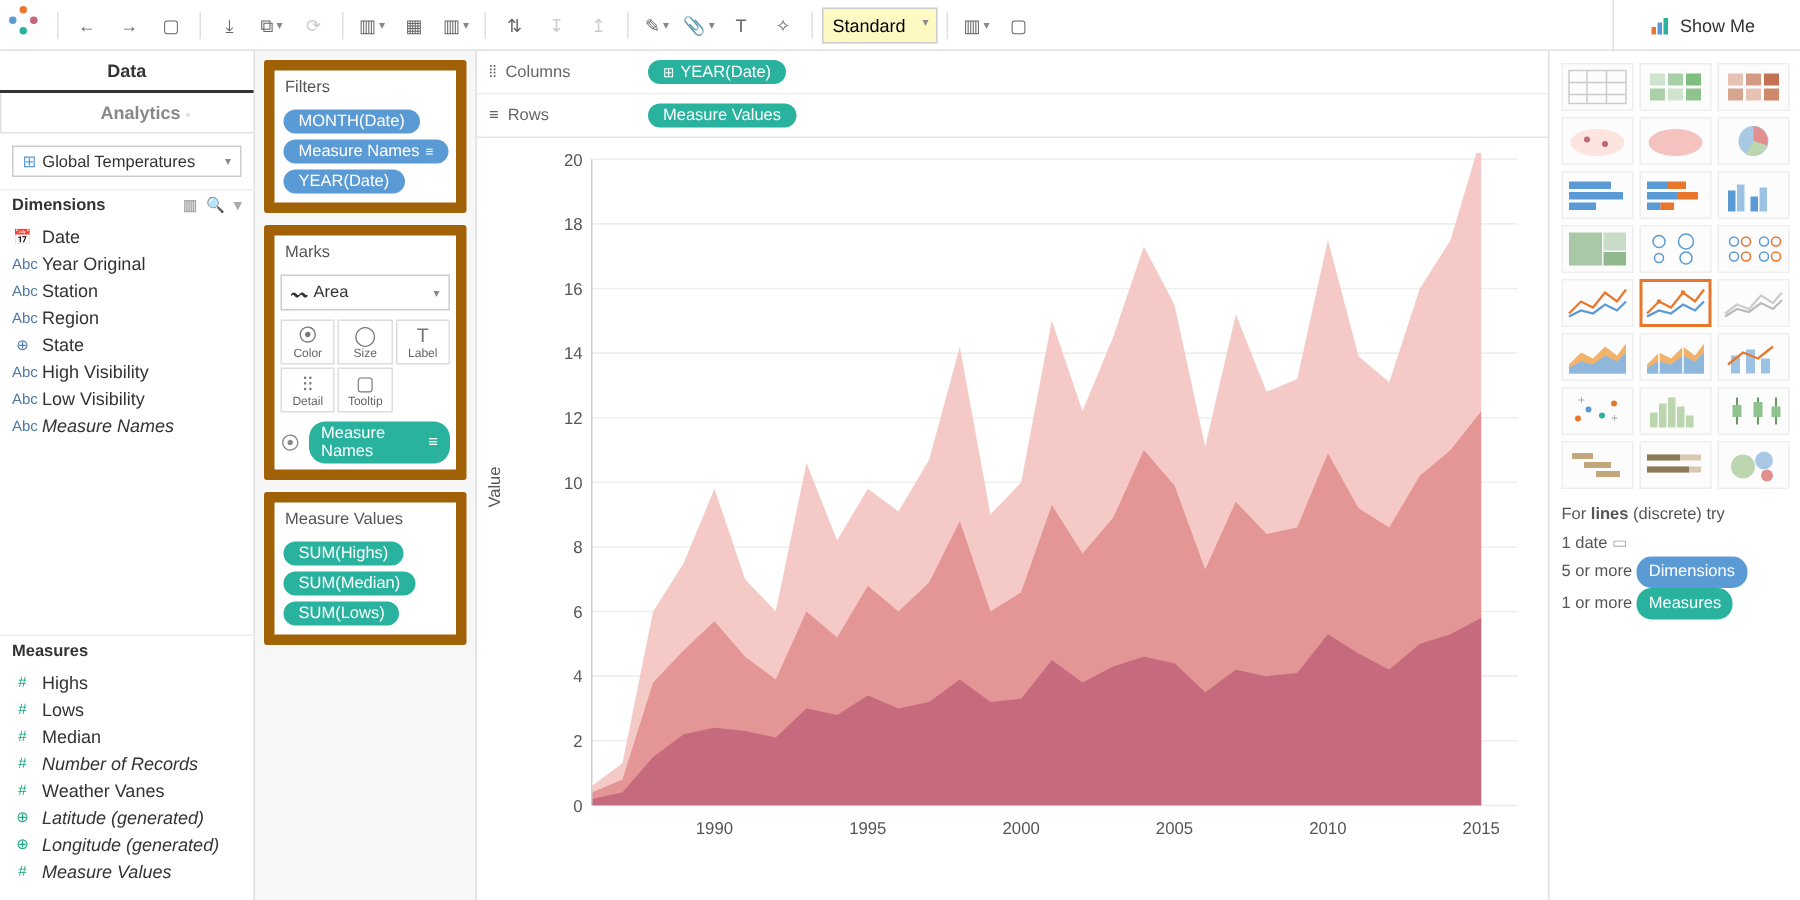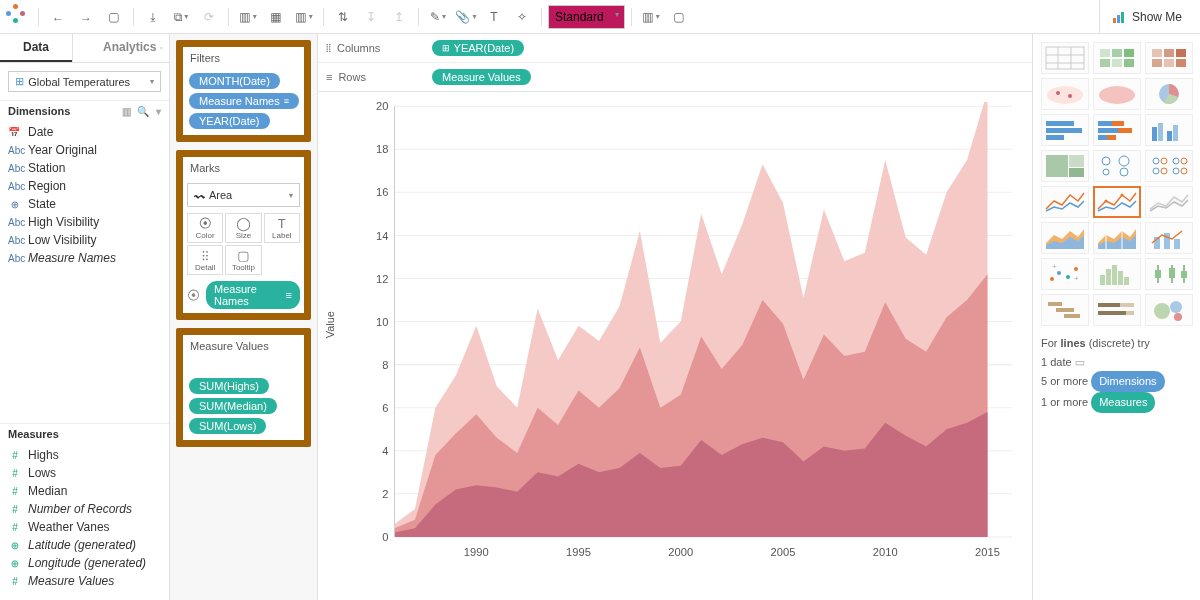--- a/index.html
+++ b/index.html
@@ -3,34 +3,34 @@
 <meta charset="utf-8">
 <style>
 * { box-sizing: border-box; margin: 0; padding: 0; font-family: -apple-system, BlinkMacSystemFont, "Segoe UI", Arial, sans-serif; }
 body { width: 1200px; height: 600px; overflow: hidden; background: #fff; font-size: 12px; color: #333; }
 
 
 .toolbar { height: 34px; border-bottom: 1px solid #e0e0e0; display: flex; align-items: center; padding: 0 6px; gap: 2px; }
 .toolbar .ico { width: 26px; height: 26px; display: flex; align-items: center; justify-content: center; border-radius: 2px; color: #666; }
 .toolbar .sep { width: 1px; height: 18px; background: #e0e0e0; margin: 0 4px; }
 .toolbar .drop::after { content: "▾"; font-size: 8px; margin-left: 2px; color: #888; }
-.toolbar select.fit { height: 24px; border: 1px solid #ccc; font-size: 12px; padding: 0 20px 0 6px; background: #be185d; appearance: none; }
+.toolbar select.fit { height: 24px; border: 1px solid #ccc; font-size: 12px; padding: 0 20px 0 6px; background: #fef9c3; appearance: none; }
 .toolbar .fitwrap { position: relative; }
 .toolbar .fitwrap::after { content: "▾"; position: absolute; right: 6px; top: 5px; font-size: 8px; color: #888; pointer-events: none; }
 .toolbar .spacer { flex: 1; }
-.showme { display: flex; align-items: center; gap: 6px; padding: 0 12px; border-left: 1px solid #e0e0e0; height: 33px; }
+.showme { display: flex; align-items: center; gap: 6px; padding: 0 24px; border-left: 1px solid #e0e0e0; height: 33px; }
 .logo { width: 20px; height: 20px; position: relative; }
 .logo span { position:absolute; width:5px; height:5px; border-radius:50%; }
 
 
 .main { display: flex; height: 566px; }
 
 
 .leftpane { width: 170px; border-right: 1px solid #e0e0e0; display: flex; flex-direction: column; }
-.tabs { display: flex; border-bottom: 1px solid #e0e0e0; }
+.tabs { display: flex; border-bottom: 1px solid #e0e0e0; flex-direction: column; }
 .tabs .tab { flex: 1; padding: 6px 0; text-align: center; font-size: 12px; font-weight: bold; cursor: pointer; }
 .tabs .tab.active { border-bottom: 2px solid #333; }
 .tabs .tab.inactive { color: #888; border-left: 1px solid #e0e0e0; padding-left: 24px; }
 .ds-select { margin: 8px; }
 .ds-select .sel { border: 1px solid #ccc; padding: 3px 6px; display: flex; align-items: center; gap: 4px; font-size: 11px; position: relative; }
 .ds-select .sel::after { content: "▾"; position: absolute; right: 6px; font-size: 8px; color: #888; }
 .section-hdr { padding: 4px 8px; font-size: 11px; font-weight: bold; display: flex; align-items: center; justify-content: space-between; border-top: 1px solid #eee; }
 .section-hdr .tools { color: #aaa; font-size: 10px; display: flex; gap: 6px; }
 .fieldlist { padding: 2px 0 10px 0; }
 .field { padding: 2px 8px; display: flex; align-items: center; gap: 6px; font-size: 12px; cursor: grab; }
@@ -259,21 +259,21 @@
           <span style="font-size:13px;color:#888;">⦿</span>
           <div class="encpill">
               <span class="plabel">Measure Names</span>
               <span class="pico">≡</span>
             </div>
         </div>
       </div>
     </div>
     <div class="card">
       <div class="chdr">Measure Values</div>
-      <div id="mvpills" style="padding:2px 2px 4px;margin-top:17px;"><div class="pill teal">
+      <div id="mvpills" style="padding:2px 2px 4px;"><div class="pill teal">
             <span class="plabel">SUM(Highs)</span>
           </div><div class="pill teal">
             <span class="plabel">SUM(Median)</span>
           </div><div class="pill teal">
             <span class="plabel">SUM(Lows)</span>
           </div></div>
     </div>
   </div>
 
   <div class="center">

